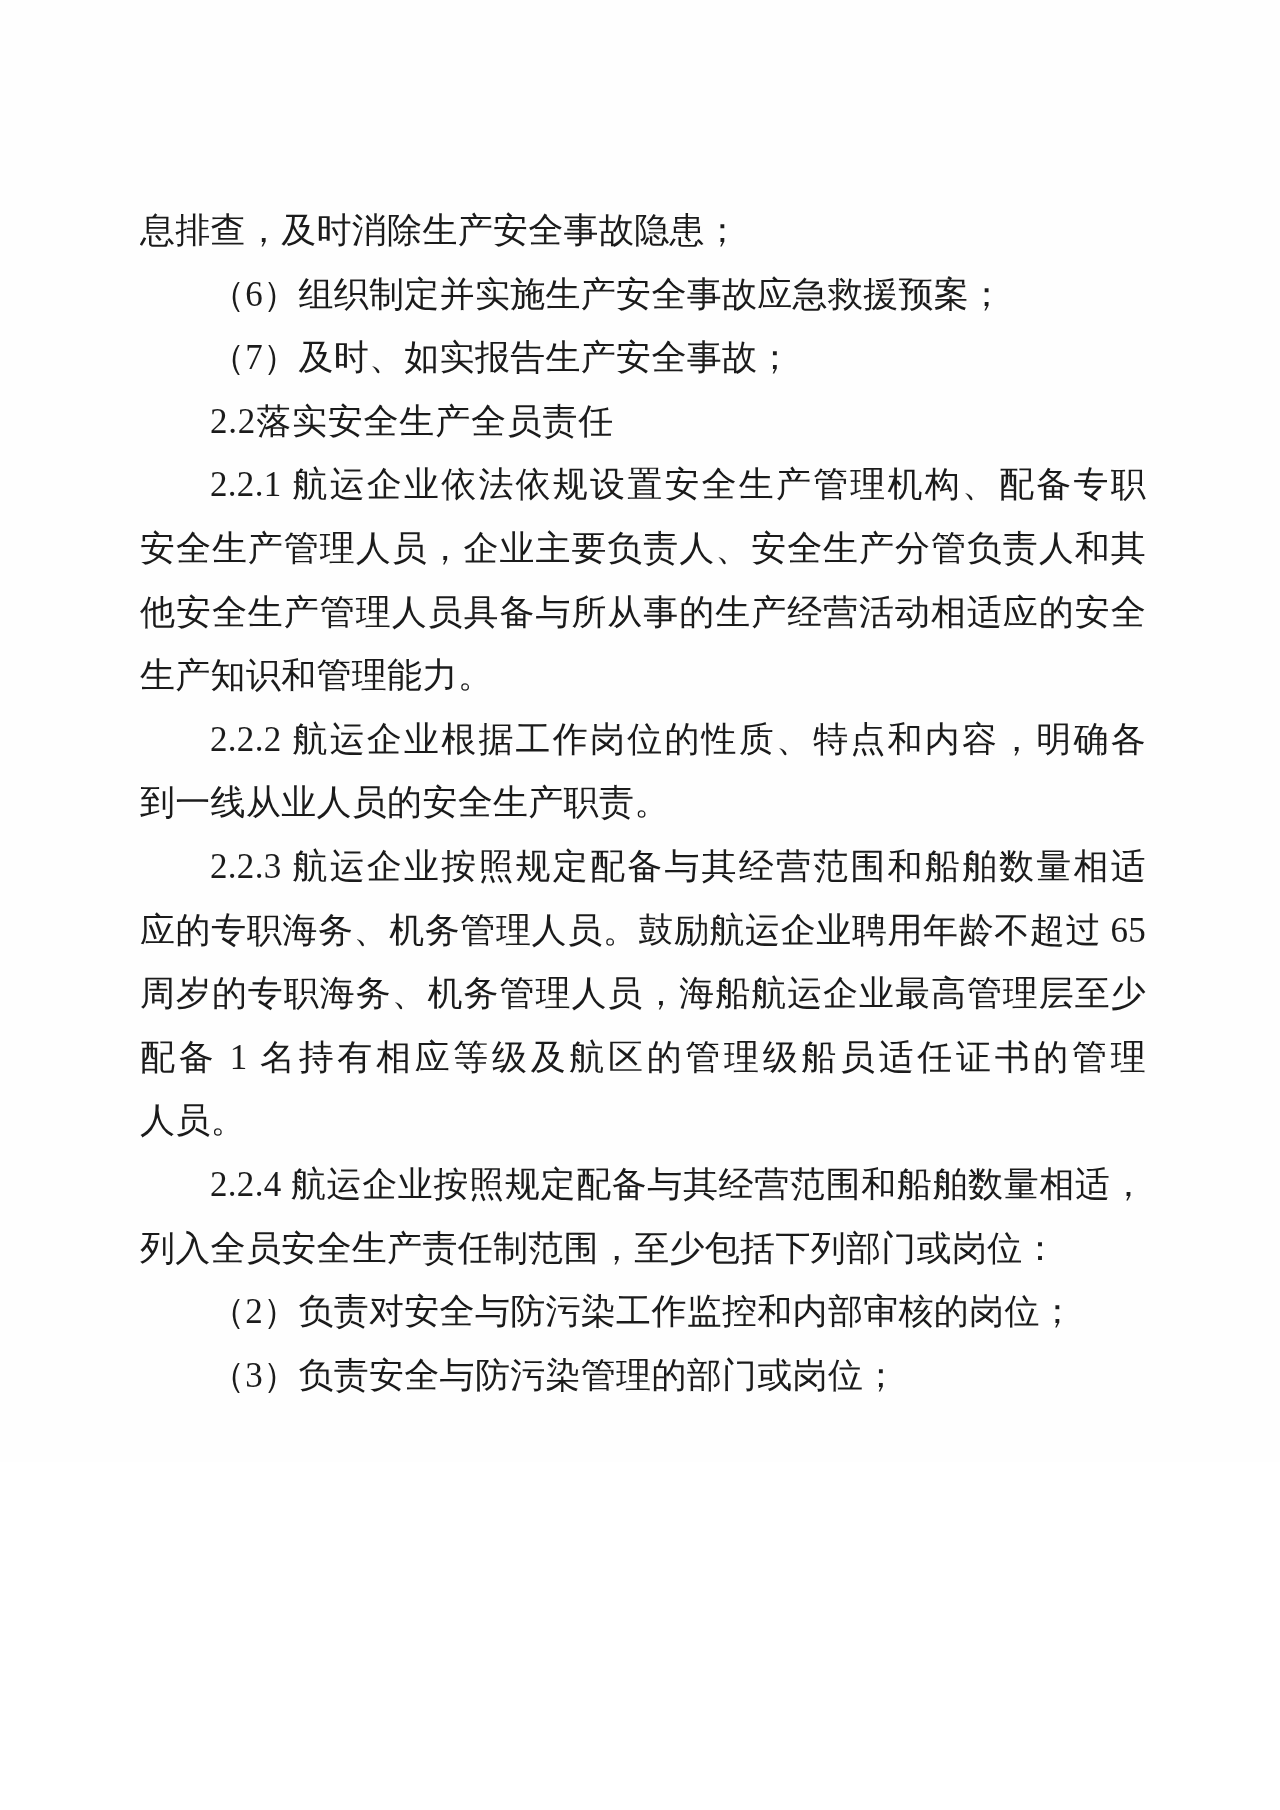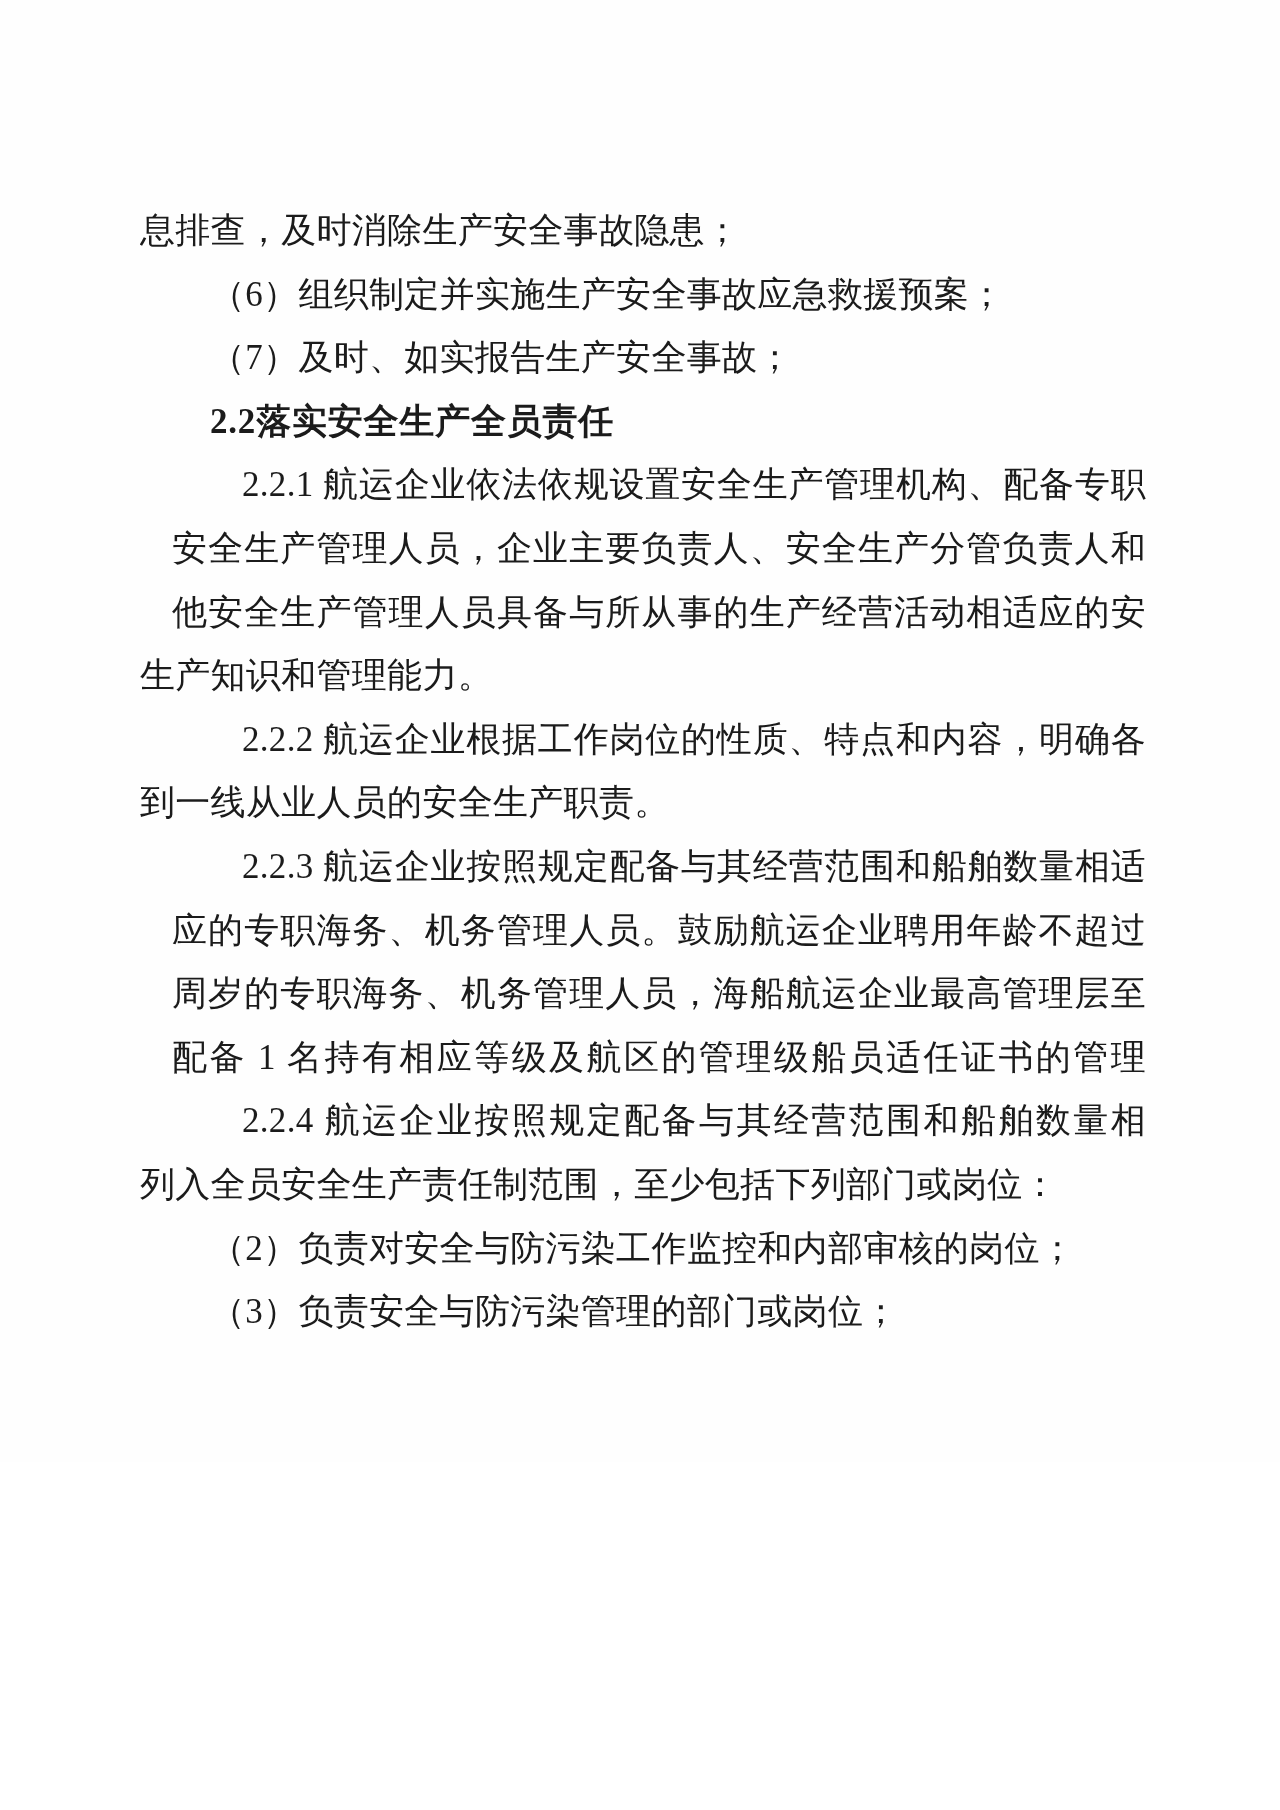--- a/index.html
+++ b/index.html
@@ -28,24 +28,23 @@
     height: 63.6px;
     line-height: 63.6px;
     letter-spacing: 0.3px;
     overflow: hidden;
     white-space: nowrap;
   }
   .line.justify {
     white-space: normal;
     text-align: justify;
     text-align-last: justify;
-    margin-left: 32px;
   }
   .line.indent { padding-left: 70px; }
-  .line.bold { font-weight: 700; letter-spacing: 0.8px; }
+  .line.bold { font-weight: 400; letter-spacing: 0.8px; }
   .page-number {
     position: absolute;
     top: 1630px;
     left: 998px;
     width: 160px;
     font-size: 35px;
     line-height: 40px;
     letter-spacing: 2px;
     white-space: nowrap;
   }
@@ -62,19 +61,20 @@
       <div class="line indent justify">2.2.1 航运企业依法依规设置安全生产管理机构、配备专职</div>
       <div class="line justify">安全生产管理人员，企业主要负责人、安全生产分管负责人和其</div>
       <div class="line justify">他安全生产管理人员具备与所从事的生产经营活动相适应的安全</div>
       <div class="line">生产知识和管理能力。</div>
       <div class="line indent justify">2.2.2 航运企业根据工作岗位的性质、特点和内容，明确各</div>
       <div class="line">到一线从业人员的安全生产职责。</div>
       <div class="line indent justify">2.2.3 航运企业按照规定配备与其经营范围和船舶数量相适</div>
       <div class="line justify">应的专职海务、机务管理人员。鼓励航运企业聘用年龄不超过 65</div>
       <div class="line justify">周岁的专职海务、机务管理人员，海船航运企业最高管理层至少</div>
       <div class="line justify">配备 1 名持有相应等级及航区的管理级船员适任证书的管理</div>
+      <div class="line">人员。</div>
       <div class="line indent justify">2.2.4 航运企业按照规定配备与其经营范围和船舶数量相适，</div>
       <div class="line">列入全员安全生产责任制范围，至少包括下列部门或岗位：</div>
       <div class="line indent">（2）负责对安全与防污染工作监控和内部审核的岗位；</div>
       <div class="line indent">（3）负责安全与防污染管理的部门或岗位；</div>
     </div>
   <div class="page-number">— 9 —</div>
 </div>
 
 </body></html>

